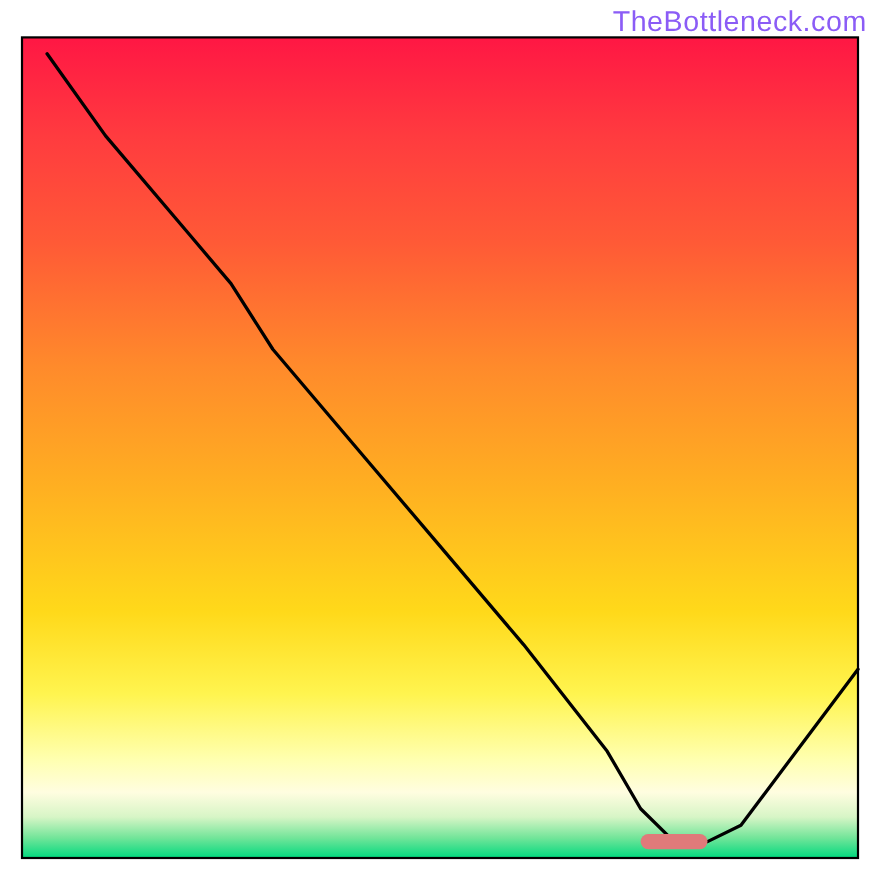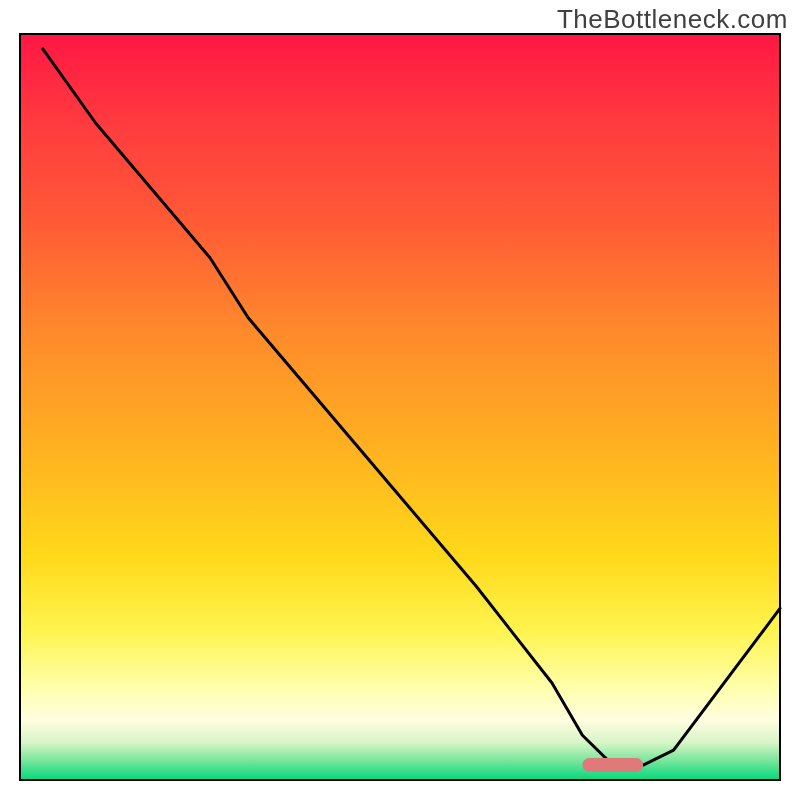--- a/index.html
+++ b/index.html
@@ -13,21 +13,21 @@
   }
   .chart-container {
     position: relative;
     width: 800px;
     height: 800px;
   }
   .watermark {
     position: absolute;
     top: 4px;
     right: 12px;
-    color: #404040;
+    color: #8b5cf6;
     font-size: 26px;
     font-weight: 500;
     letter-spacing: 0.5px;
     z-index: 10;
     pointer-events: none;
   }
   svg {
     display: block;
   }
 </style>

